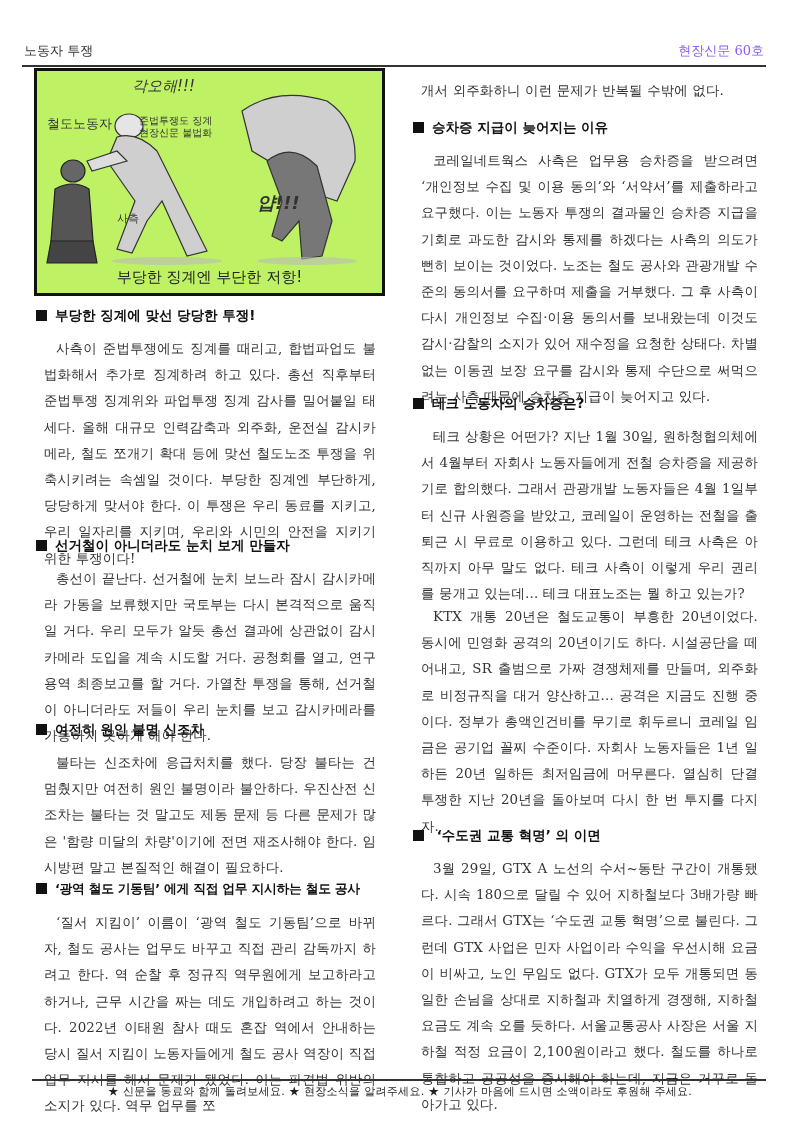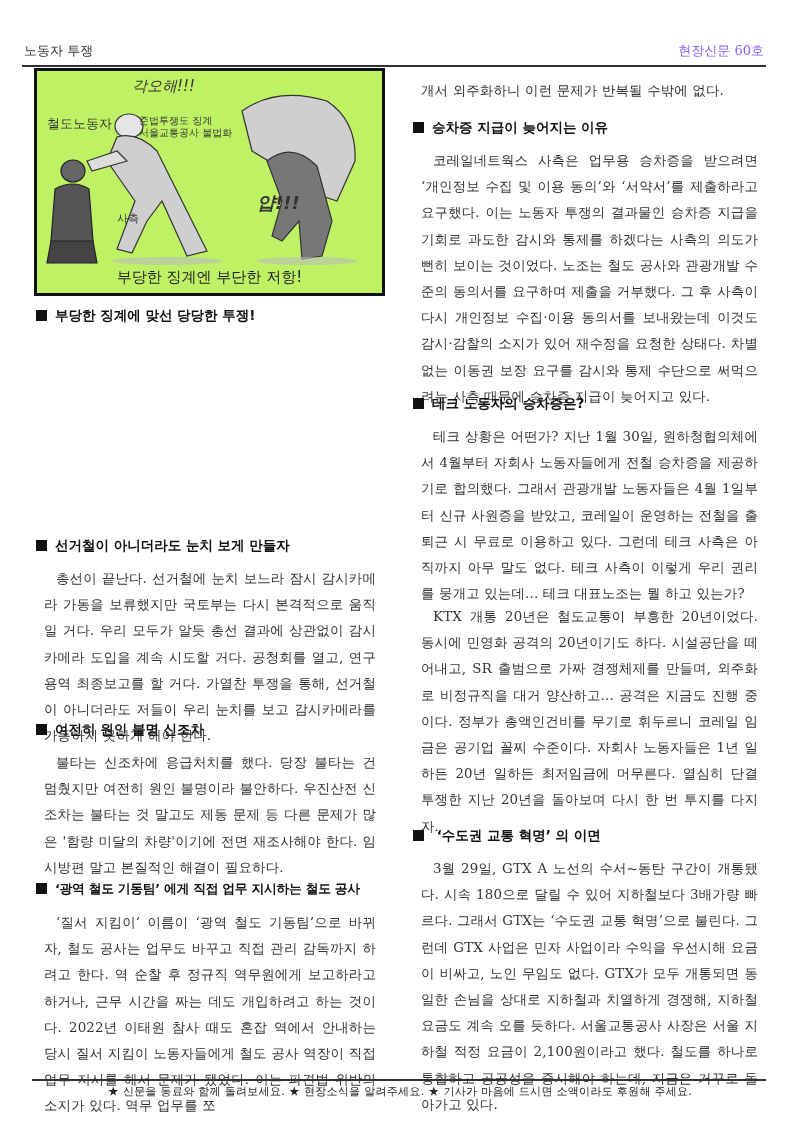--- a/index.html
+++ b/index.html
@@ -53,30 +53,33 @@
 
     <g fill="#bbb" opacity="0.6">
       <ellipse cx="130" cy="190" rx="55" ry="4"></ellipse>
       <ellipse cx="270" cy="190" rx="50" ry="4"></ellipse>
     </g>
   </svg>
   <div class="c-label" style="left:95px;top:6px;font-size:15px;font-style:italic;">각오해!!!</div>
   <div class="c-label" style="left:10px;top:44px;font-size:13px;">철도노동자</div>
   <div class="c-label" style="left:102px;top:44px;font-size:10px;line-height:12px;">
     <div>준법투쟁도 징계</div>
-    <div>서울교통공사 불법화</div>
+    <div>현장신문 불법화</div>
   </div>
   <div class="c-label" style="left:80px;top:140px;font-size:11px;">사측</div>
   <div class="c-label" style="left:220px;top:120px;font-size:18px;font-weight:bold;font-style:italic;">얍!!!</div>
   <div class="caption">부당한 징계엔 부단한 저항!</div>
 </div>
 
 <div class="col col-left">
   <div class="article" style="top:302px;">
     <div class="heading"><span class="sq"></span><span>부당한 징계에 맞선 당당한 투쟁!</span></div>
+    <div class="body-text">
+        <p>사측이 준법투쟁에도 징계를 때리고, 합법파업도 불법화해서 추가로 징계하려 하고 있다. 총선 직후부터 준법투쟁 징계위와 파업투쟁 징계 감사를 밀어붙일 태세다. 올해 대규모 인력감축과 외주화, 운전실 감시카메라, 철도 쪼개기 확대 등에 맞선 철도노조 투쟁을 위축시키려는 속셈일 것이다. 부당한 징계엔 부단하게, 당당하게 맞서야 한다. 이 투쟁은 우리 동료를 지키고, 우리 일자리를 지키며, 우리와 시민의 안전을 지키기 위한 투쟁이다!</p>
+      </div>
   </div>
   <div class="article" style="top:532px;">
     <div class="heading"><span class="sq"></span><span>선거철이 아니더라도 눈치 보게 만들자</span></div>
     <div class="body-text">
         <p>총선이 끝난다. 선거철에 눈치 보느라 잠시 감시카메라 가동을 보류했지만 국토부는 다시 본격적으로 움직일 거다. 우리 모두가 알듯 총선 결과에 상관없이 감시카메라 도입을 계속 시도할 거다. 공청회를 열고, 연구용역 최종보고를 할 거다. 가열찬 투쟁을 통해, 선거철이 아니더라도 저들이 우리 눈치를 보고 감시카메라를 가동하지 못하게 해야 한다.</p>
       </div>
   </div>
   <div class="article" style="top:716px;">
     <div class="heading"><span class="sq"></span><span>여전히 원인 불명 신조차</span></div>
     <div class="body-text">

